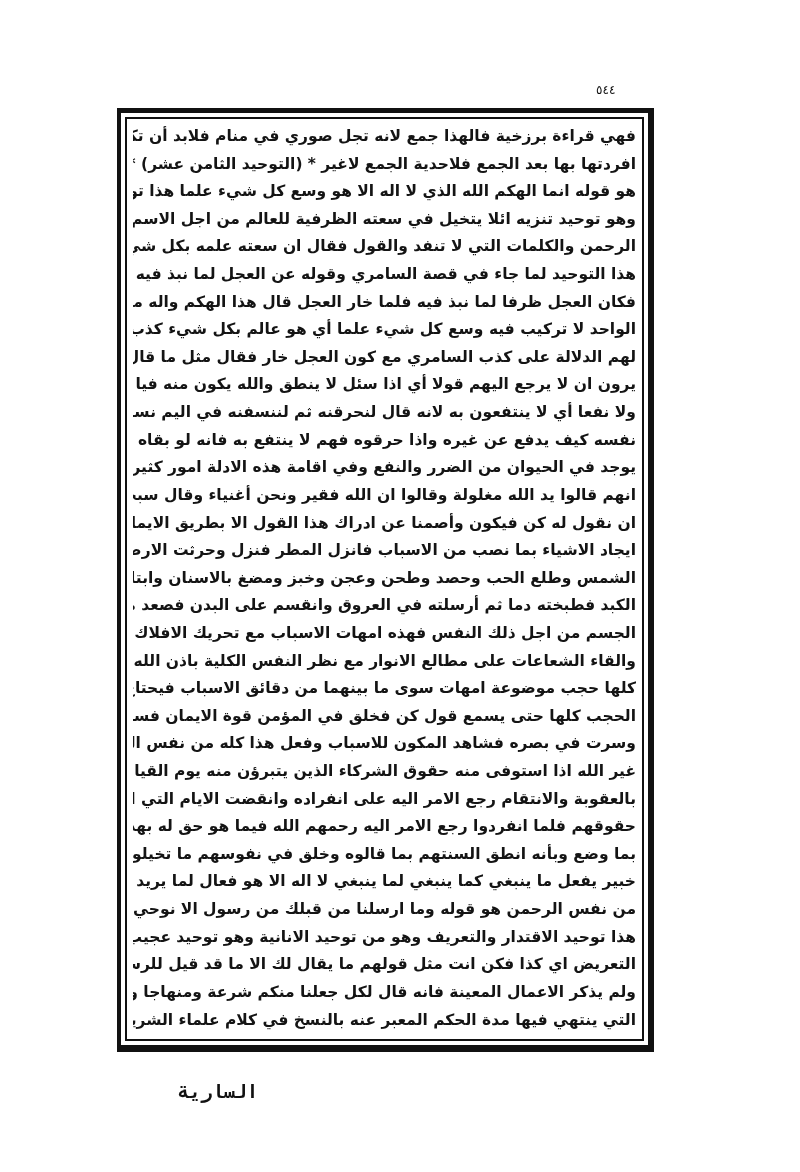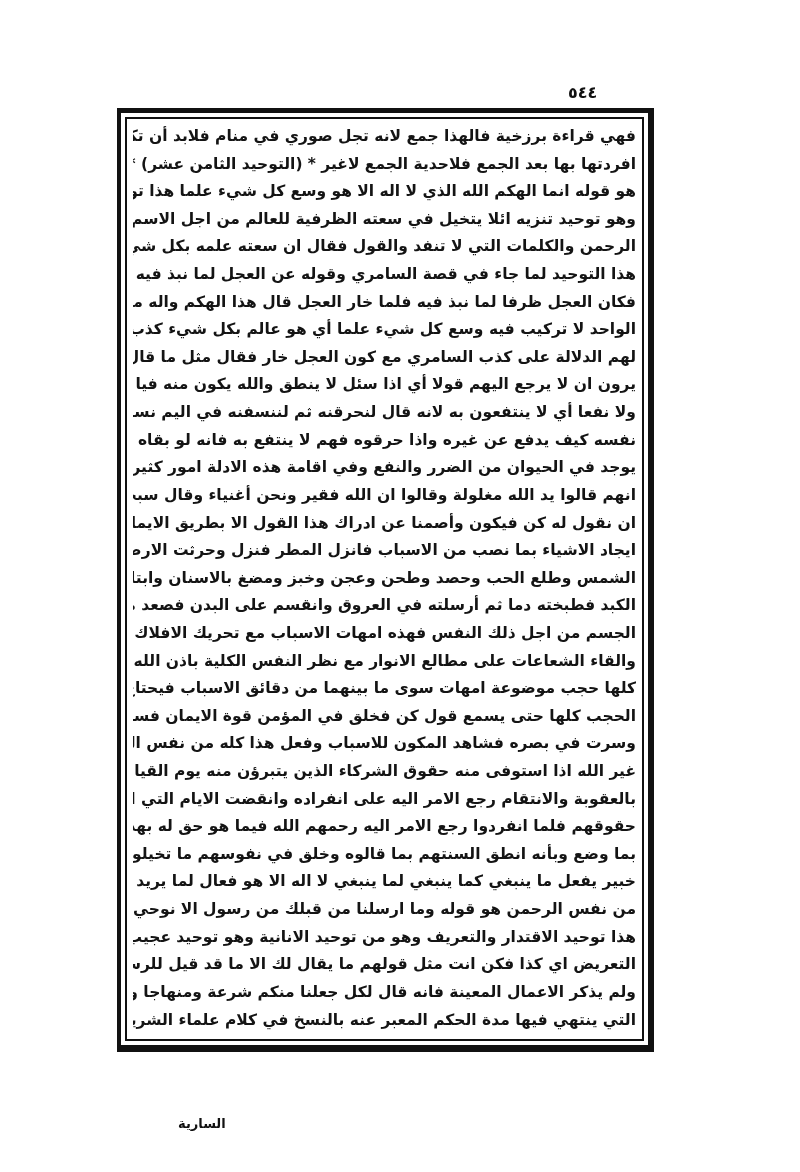--- a/index.html
+++ b/index.html
@@ -11,23 +11,23 @@
       width: 800px;
       height: 1172px;
       position: relative;
       overflow: hidden;
       font-family: "DejaVu Sans", sans-serif;
       color: #111111;
     }
     .page-number {
       position: absolute;
       top: 83px;
-      left: 568px;
-      font-size: 16px;
-      font-weight: bold;
+      left: 596px;
+      font-size: 12px;
+      font-weight: normal;
       direction: rtl;
       letter-spacing: 1px;
     }
     .frame-outer {
       position: absolute;
       left: 117px;
       top: 108px;
       width: 537px;
       height: 944px;
       border-top: 5px solid #111;
@@ -63,25 +63,26 @@
       height: 29px;
       white-space: nowrap;
       overflow: hidden;
       text-align: justify;
       text-align-last: justify;
       font-weight: bold;
       color: #141414;
     }
     .catchword {
       position: absolute;
-      top: 1116px;
+      top: 1080px;
       left: 178px;
-      font-size: 13px;
+      font-size: 19px;
       font-weight: bold;
       direction: rtl;
+      font-family: Liberation Mono, monospace;
     }
   </style>
 </head>
 <body>
 
 <div class="page-number">٥٤٤</div>
 
 <div class="frame-outer">
   <div class="frame-inner">
     <div class="text-block">

